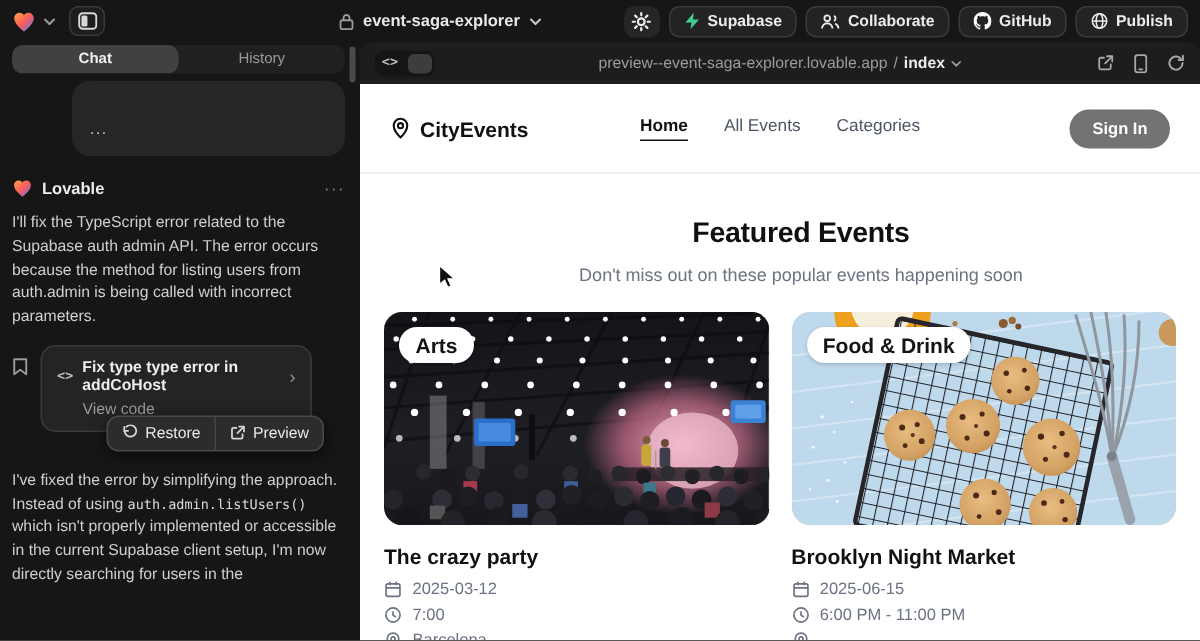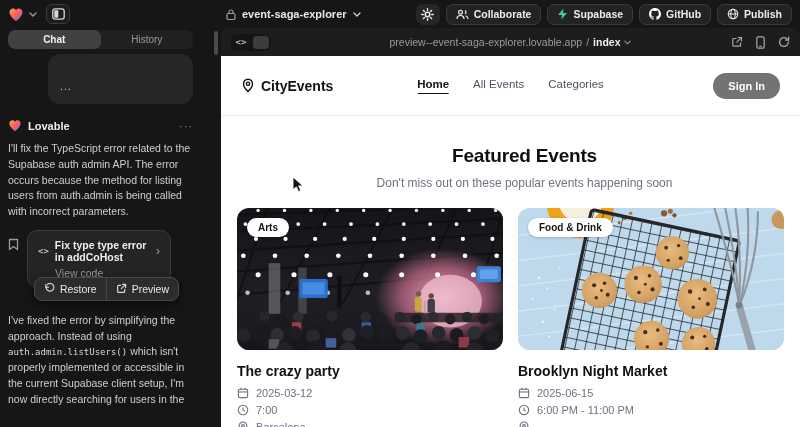--- a/index.html
+++ b/index.html
@@ -19,21 +19,21 @@
   .tb-btn { height:21px; display:flex; align-items:center; gap:5px; padding:0 9px;
             background:#232323; border:1px solid #3b3b3b; border-radius:7px;
             color:#ececec; font-size:10.5px; font-weight:600; cursor:pointer; white-space:nowrap; }
   .tb-iconbtn { width:24px; height:21px; display:flex; align-items:center; justify-content:center;
                 background:#262626; border-radius:7px; cursor:pointer; }
 
   
   .main { display:flex; height:399px; }
 
   
-  .sidebar { width:221px; padding:2px 28px 0 8px; position:relative; font-size:10.5px; color:#cfcfcf; overflow:hidden; }
+  .sidebar { width:240px; padding:2px 10px 0 8px; position:relative; font-size:10.5px; color:#cfcfcf; overflow:hidden; }
   .scroll-thumb { position:absolute; right:3px; top:3px; width:4px; height:24px; background:#4a4a4a; border-radius:2px; }
   .tabs { display:flex; height:19px; background:#202020; border-radius:7px; overflow:hidden; }
   .tab { flex:1; display:flex; align-items:center; justify-content:center;
          font-size:10px; color:#9a9a9a; cursor:pointer; }
   .tab.active { background:#414141; color:#f0f0f0; border-radius:7px; font-weight:600; }
 
   .bubble { margin:5px 0 0 40px; background:#262626; border-radius:12px; padding:9px 12px 10px;
             line-height:1.45; color:#cbcbcb; }
   .bubble .dots { margin-top:16px; color:#cbcbcb; letter-spacing:1px; }
 
@@ -83,21 +83,21 @@
             padding:7px 15px; border-radius:999px; border:none; cursor:pointer; }
 
   .hero { text-align:center; padding-top:29px;padding-left:28px; }
   .hero h1 { font-size:19px; font-weight:700; color:#101010; letter-spacing:-.2px; }
   .hero p { margin-top:9px; font-size:12px; color:#6b7280; }
 
   .cards { display:flex; gap:15px; padding:0 16px; margin-top:18px; }
   .card { flex:1; cursor:pointer; }
   .card-img { height:142px; border-radius:12px; position:relative; overflow:hidden; background:#ddd; }
   .card-img svg { display:block; width:100%; height:100%; }
-  .badge { position:absolute; top:10px; left:10px; background:#fff; color:#141414; font-size:10px; font-weight:700;
+  .badge { position:absolute; top:10px; left:10px; background:#fff; color:#141414; font-size:14px; font-weight:700;
            padding:4px 11px; border-radius:999px; box-shadow:0 1px 3px rgba(0,0,0,.18); }
   .card h3 { margin-top:13px; font-size:14px; font-weight:700; color:#111; }
   .meta { margin-top:8px; display:flex; flex-direction:column; gap:5px; }
   .meta-row { display:flex; align-items:center; gap:7px; font-size:11px; color:#6b7280; }
   .meta-row svg { flex:0 0 auto; }
 
   .cursor { position:absolute; left:292px; top:176px; z-index:50; pointer-events:none; }
 </style>
 </head>
 <body>
@@ -161,36 +161,36 @@
               <line x1="2.6" y1="2.6" x2="3.8" y2="3.8"></line>
                 <line x1="10.2" y1="10.2" x2="11.4" y2="11.4"></line>
               <line x1="2.6" y1="11.4" x2="3.8" y2="10.2"></line>
                 <line x1="10.2" y1="3.8" x2="11.4" y2="2.6"></line>
             </g>
           </svg>
         </span>
       </span>
       <button class="tb-btn">
         <span style="display:inline-flex;">
+          <svg width="11" height="12" viewBox="0 0 11 12">
+              <path d="M6.5 0.5 L1 7 H5 L4.3 11.5 L10 5 H6 Z" fill="#3ecf8e"></path>
+            </svg>
+        </span>
+        <span>Supabase</span>
+      </button>
+      <button class="tb-btn">
+        <span style="display:inline-flex;">
           <svg width="13" height="11" viewBox="0 0 13 11" fill="none" stroke="#ececec" stroke-width="1.2">
             <circle cx="4.5" cy="3.2" r="1.9"></circle>
               <path d="M1 10 a3.5 3.5 0 0 1 7 0"></path>
             <path d="M9 1.6 a1.9 1.9 0 0 1 0 3.4"></path>
               <path d="M9.7 6.8 A3.5 3.5 0 0 1 12 10"></path>
           </svg>
         </span>
         <span>Collaborate</span>
-      </button>
-      <button class="tb-btn">
-        <span style="display:inline-flex;">
-          <svg width="11" height="12" viewBox="0 0 11 12">
-              <path d="M6.5 0.5 L1 7 H5 L4.3 11.5 L10 5 H6 Z" fill="#3ecf8e"></path>
-            </svg>
-        </span>
-        <span>Supabase</span>
       </button>
       <button class="tb-btn">
         <span style="display:inline-flex;">
           <svg width="12" height="12" viewBox="0 0 16 16">
               <path fill="#fff" d="M8 0C3.58 0 0 3.58 0 8c0 3.54 2.29 6.53 5.47 7.59.4.07.55-.17.55-.38 0-.19-.01-.82-.01-1.49-2.01.37-2.53-.49-2.69-.94-.09-.23-.48-.94-.82-1.13-.28-.15-.68-.52-.01-.53.63-.01 1.08.58 1.23.82.72 1.21 1.87.87 2.33.66.07-.52.28-.87.51-1.07-1.78-.2-3.64-.89-3.64-3.95 0-.87.31-1.59.82-2.15-.08-.2-.36-1.02.08-2.12 0 0 .67-.21 2.2.82.64-.18 1.32-.27 2-.27s1.36.09 2 .27c1.53-1.04 2.2-.82 2.2-.82.44 1.1.16 1.92.08 2.12.51.56.82 1.27.82 2.15 0 3.07-1.87 3.75-3.65 3.95.29.25.54.73.54 1.48 0 1.07-.01 1.93-.01 2.2 0 .21.15.46.55.38A8.01 8.01 0 0 0 16 8c0-4.42-3.58-8-8-8z"></path>
             </svg>
         </span>
         <span>GitHub</span>
       </button>
       <button class="tb-btn">

